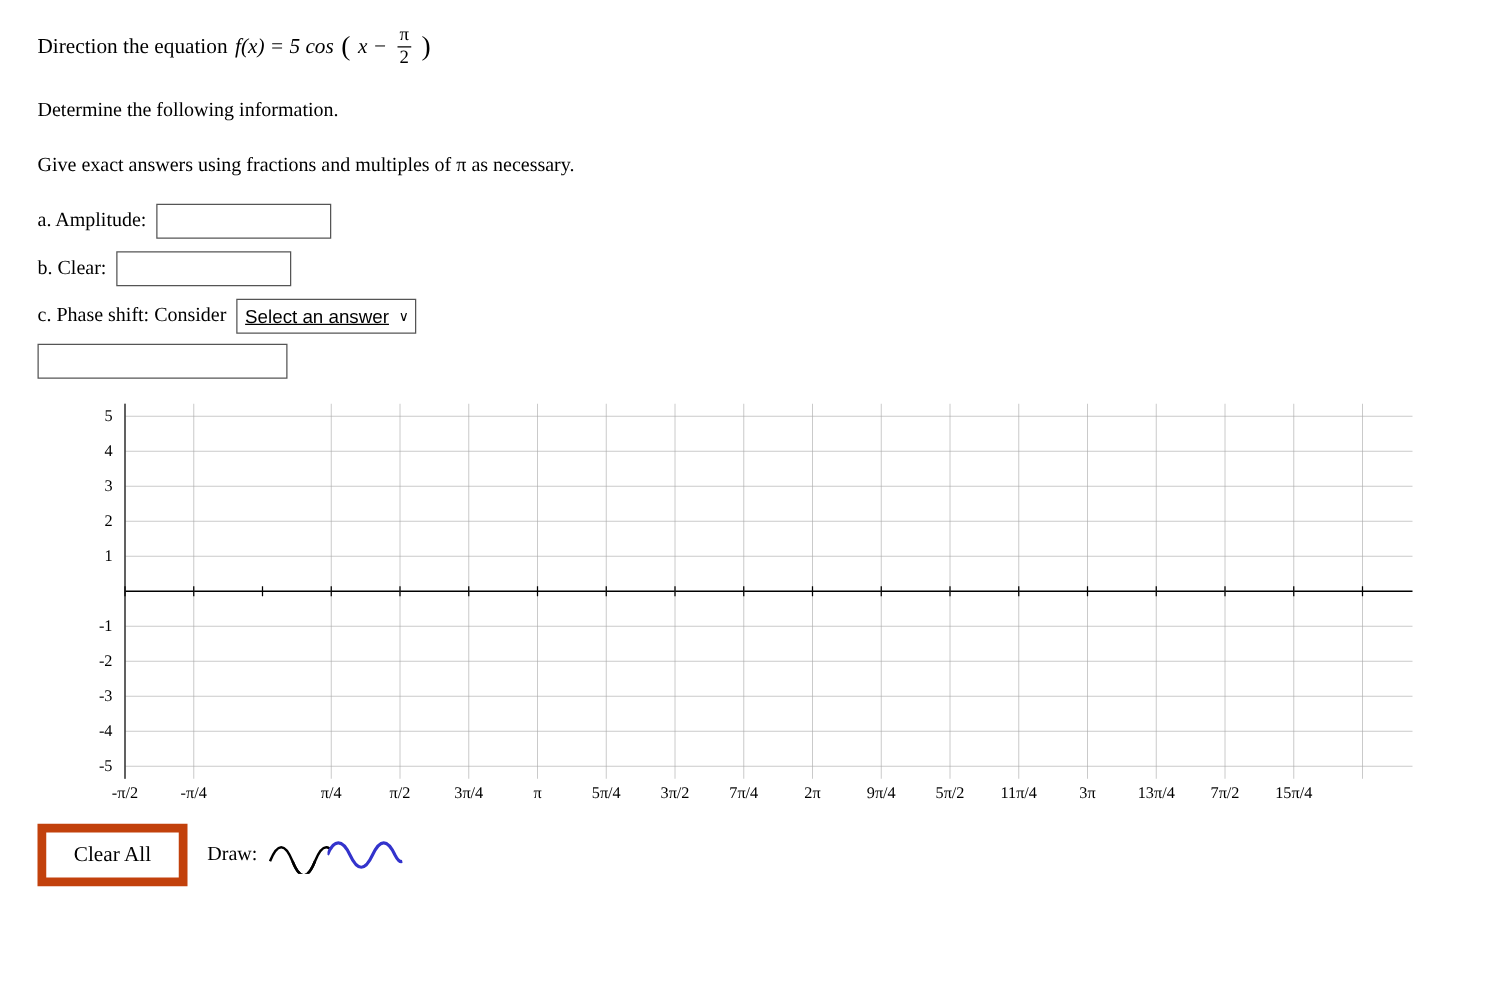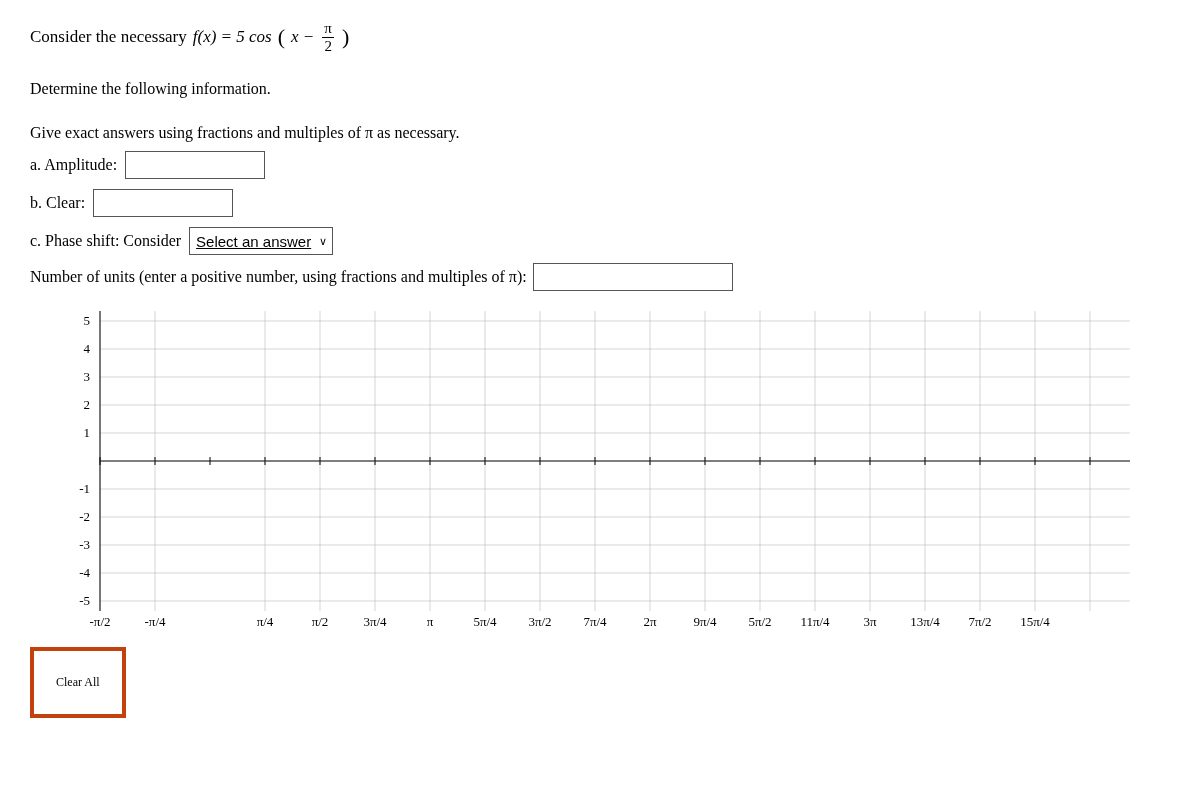--- a/index.html
+++ b/index.html
@@ -102,55 +102,55 @@
       margin-bottom: 4px;
     }
     .bottom-bar {
       display: flex;
       align-items: center;
       gap: 16px;
       margin-top: 6px;
       margin-left: 0px;
     }
     .clear-all-btn {
-      border: 4px solid #c2410c;
+      border: 7px solid #c2410c;
       background: #fff;
-      padding: 24px 22px;
-      font-size: 12px;
+      padding: 8px 22px;
+      font-size: 17px;
       cursor: pointer;
       font-family: Georgia, serif;
     }
     .draw-section {
       display: flex;
       align-items: center;
       gap: 8px;
       font-size: 16px;
     }
   </style>
 </head>
 <body>
 
 <div class="equation-block">
   <div class="equation-line">
-    <span>Consider the necessary</span>
+    <span>Direction the equation</span>
     <span style="font-style:italic;text-align:right;"> <i>f</i>(<i>x</i>) = 5 cos</span>
     <span style="font-size:22px; line-height:1;">(</span>
     <span style="font-style:italic;"><i>x</i> −</span>
     <span class="fraction">
       <span class="numer">π</span>
       <span class="denom">2</span>
     </span>
     <span style="font-size:22px; line-height:1;">)</span>
   </div>
 </div>
 
 <div class="info-text">Determine the following information.</div>
 <div class="info-text">Give exact answers using fractions and multiples of π as necessary.</div>
 
-<div style="margin-top:9px;" class="section">
+<div style="margin-top:21px;" class="section">
   <span>a. Amplitude:</span>
   <input type="text" class="answer-box" style="">
 </div>
 
 <div class="section">
   <span>b. Clear:</span>
   <input type="text" class="answer-box" style="">
 </div>
 
 <div class="section">
@@ -158,21 +158,20 @@
   <div class="select-wrapper">
     <select class="select-dropdown">
       <option>Select an answer</option>
       <option>Left</option>
       <option>Right</option>
     </select>
   </div>
 </div>
 
 <div class="number-units-section">
-  <span>Number of units (enter a positive number, using fractions and multiples of π):</span>
   <input type="text" class="answer-box-wide" style="">
 </div>
 
 <div class="graph-section">
 
   <div style="position:relative; margin-left: 10px;">
     <svg width="1100" height="340" style="display:block;">
 
       <defs>
         <style>
@@ -281,13 +280,24 @@
       <line stroke="#000" stroke-width="1" x1="940" y1="156" x2="940" y2="164"></line>
       <line stroke="#000" stroke-width="1" x1="995" y1="156" x2="995" y2="164"></line>
       <line stroke="#000" stroke-width="1" x1="1050" y1="156" x2="1050" y2="164"></line>
 
     </svg>
   </div>
 </div>
 
 <div class="bottom-bar">
   <button class="clear-all-btn">Clear All</button>
+  <div class="draw-section">
+    <span>Draw:</span>
+
+    <svg width="50" height="30" viewBox="0 0 50 30" style="cursor:pointer;">
+      <path d="M2,20 C8,5 14,5 20,20 C26,35 32,35 38,20" stroke="#000" stroke-width="2" fill="none"></path>
+      <path d="M20,20 C26,35 32,35 38,20 C44,5 50,5 56,20" stroke="#000" stroke-width="2" fill="none"></path>
+    </svg>
+    <svg width="60" height="30" viewBox="0 0 60 30" style="cursor:pointer; margin-left:-10px;">
+      <path d="M0,15 C5,2 12,2 18,15 C24,28 30,28 36,15 C42,2 48,2 54,15 C56,19 58,21 60,20" stroke="#3333cc" stroke-width="2.5" fill="none"></path>
+    </svg>
+  </div>
 </div>
 
 </body></html>

